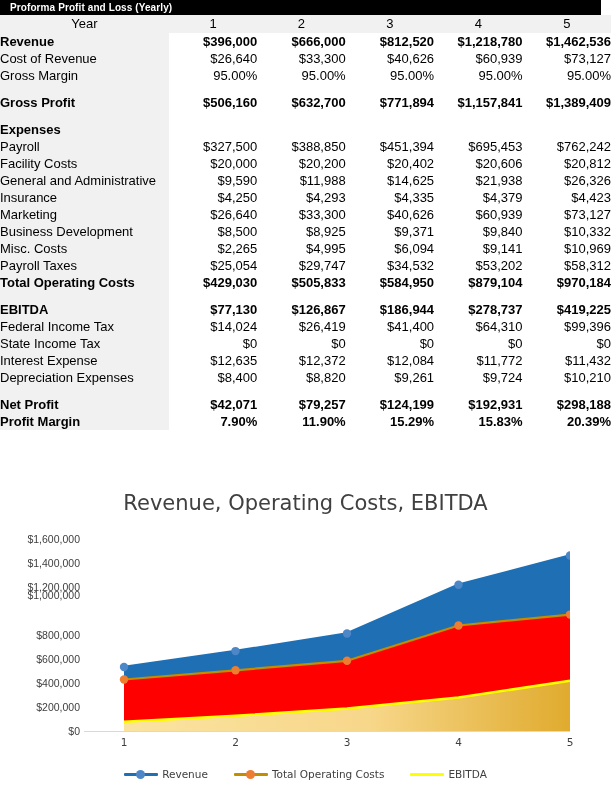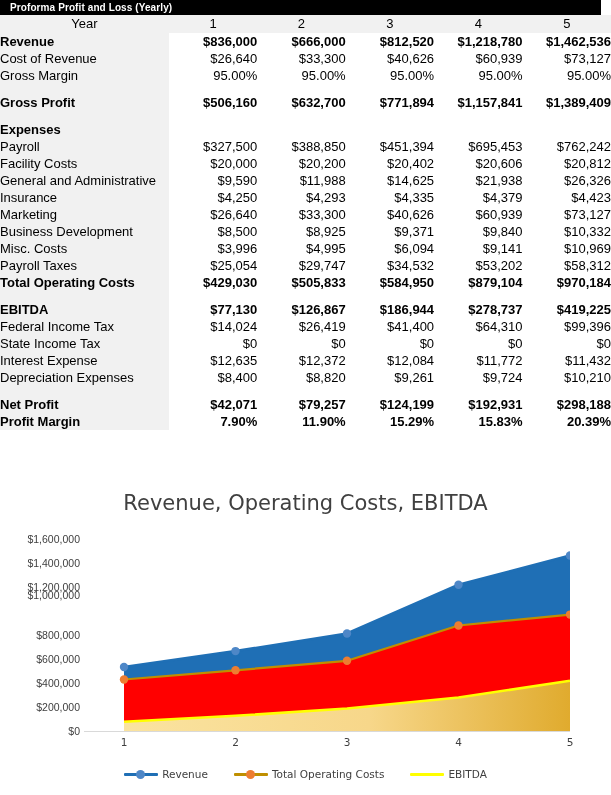--- a/index.html
+++ b/index.html
@@ -210,21 +210,21 @@
         <tr class="yearhead">
           <td class="lbl">Year</td>
           <td class="num">1</td>
           <td class="num">2</td>
           <td class="num">3</td>
           <td class="num">4</td>
           <td class="num">5</td>
         </tr>
         <tr class="bold">
           <td class="lbl">Revenue</td>
-          <td class="num">$836,000</td>
+          <td class="num">$396,000</td>
           <td class="num">$666,000</td>
           <td class="num">$812,520</td>
           <td class="num">$1,218,780</td>
           <td class="num">$1,462,536</td>
         </tr>
         <tr>
           <td class="lbl">Cost of Revenue</td>
           <td class="num">$26,640</td>
           <td class="num">$33,300</td>
           <td class="num">$40,626</td>
@@ -314,21 +314,21 @@
         <tr>
           <td class="lbl">Business Development</td>
           <td class="num">$8,500</td>
           <td class="num">$8,925</td>
           <td class="num">$9,371</td>
           <td class="num">$9,840</td>
           <td class="num">$10,332</td>
         </tr>
         <tr>
           <td class="lbl">Misc. Costs</td>
-          <td class="num">$3,996</td>
+          <td class="num">$2,265</td>
           <td class="num">$4,995</td>
           <td class="num">$6,094</td>
           <td class="num">$9,141</td>
           <td class="num">$10,969</td>
         </tr>
         <tr>
           <td class="lbl">Payroll Taxes</td>
           <td class="num">$25,054</td>
           <td class="num">$29,747</td>
           <td class="num">$34,532</td>

